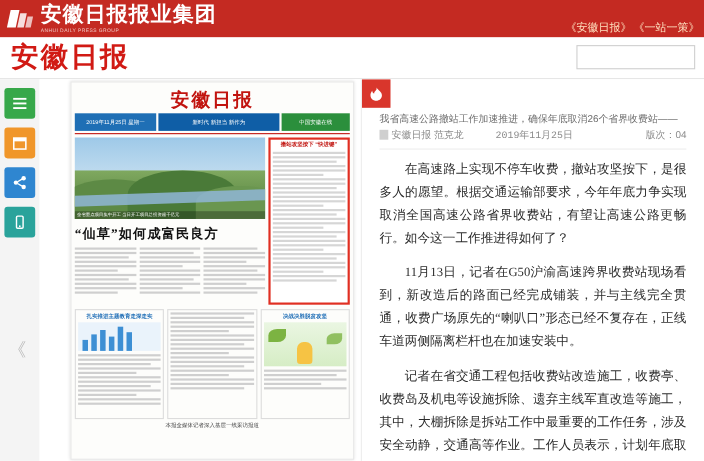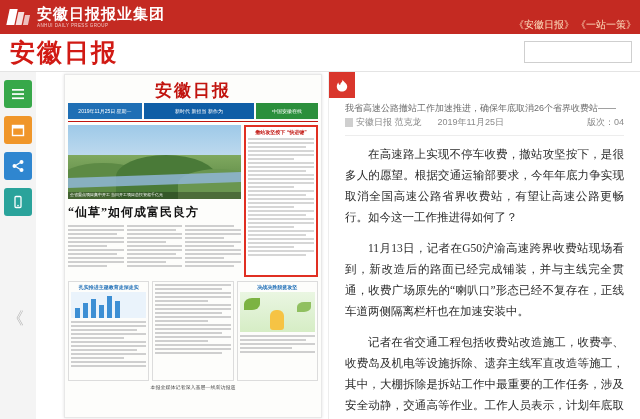--- a/index.html
+++ b/index.html
@@ -21,21 +21,21 @@
   .topbar .logo-wrap {
     display: flex; align-items: center; padding-left: 6px; gap: 5px;
   }
   .logo-mark {
     width: 26px; height: 22px; position: relative; flex: none;
   }
   .logo-mark .sail {
     position: absolute; background: #ffffff;
   }
   .logo-cn {
-    color: #ffffff; font-size: 15px; font-weight: bold; letter-spacing: 1px;
+    color: #ffffff; font-size: 19px; font-weight: bold; letter-spacing: 1px;
     line-height: 1;
   }
   .logo-en {
     color: #f0c7c4; font-size: 4.5px; letter-spacing: .4px; line-height: 1.2;
     margin-top: 2px;
   }
   .topbar .spacer { flex: 1; }
   .topbar .links {
     display: flex; align-items: center; color: #ffe2c0; font-size: 10px;
     padding-right: 4px; gap: 2px;
@@ -194,21 +194,21 @@
   }
   .art-title {
     font-family: "Liberation Serif", serif; font-size: 17px; font-weight: bold;
     color: #1a1a1a; text-align: center; padding: 7px 0 9px 0; letter-spacing: 1px;
   }
   .art-meta {
     display: flex; align-items: center; font-size: 9px; color: #8a8a8a;
     border-bottom: 1px solid #ededed; padding-bottom: 6px;
   }
   .art-meta .source { display: flex; align-items: center; gap: 3px; }
-  .art-meta .date { margin-left: 16px; }
+  .art-meta .date { margin-left: 29px; font-family: Liberation Mono, monospace; }
   .art-meta .page { margin-left: auto; }
   .doc-icon {
     width: 8px; height: 9px; background: #cfcfcf; position: relative; display: inline-block;
   }
   .art-body { padding-top: 8px; }
   .art-body p {
     margin: 0 0 9px 0; font-size: 11.5px; line-height: 1.85; color: #2b2b2b;
     text-align: justify; text-indent: 2em;
     font-family: "Liberation Serif", serif;
   }

